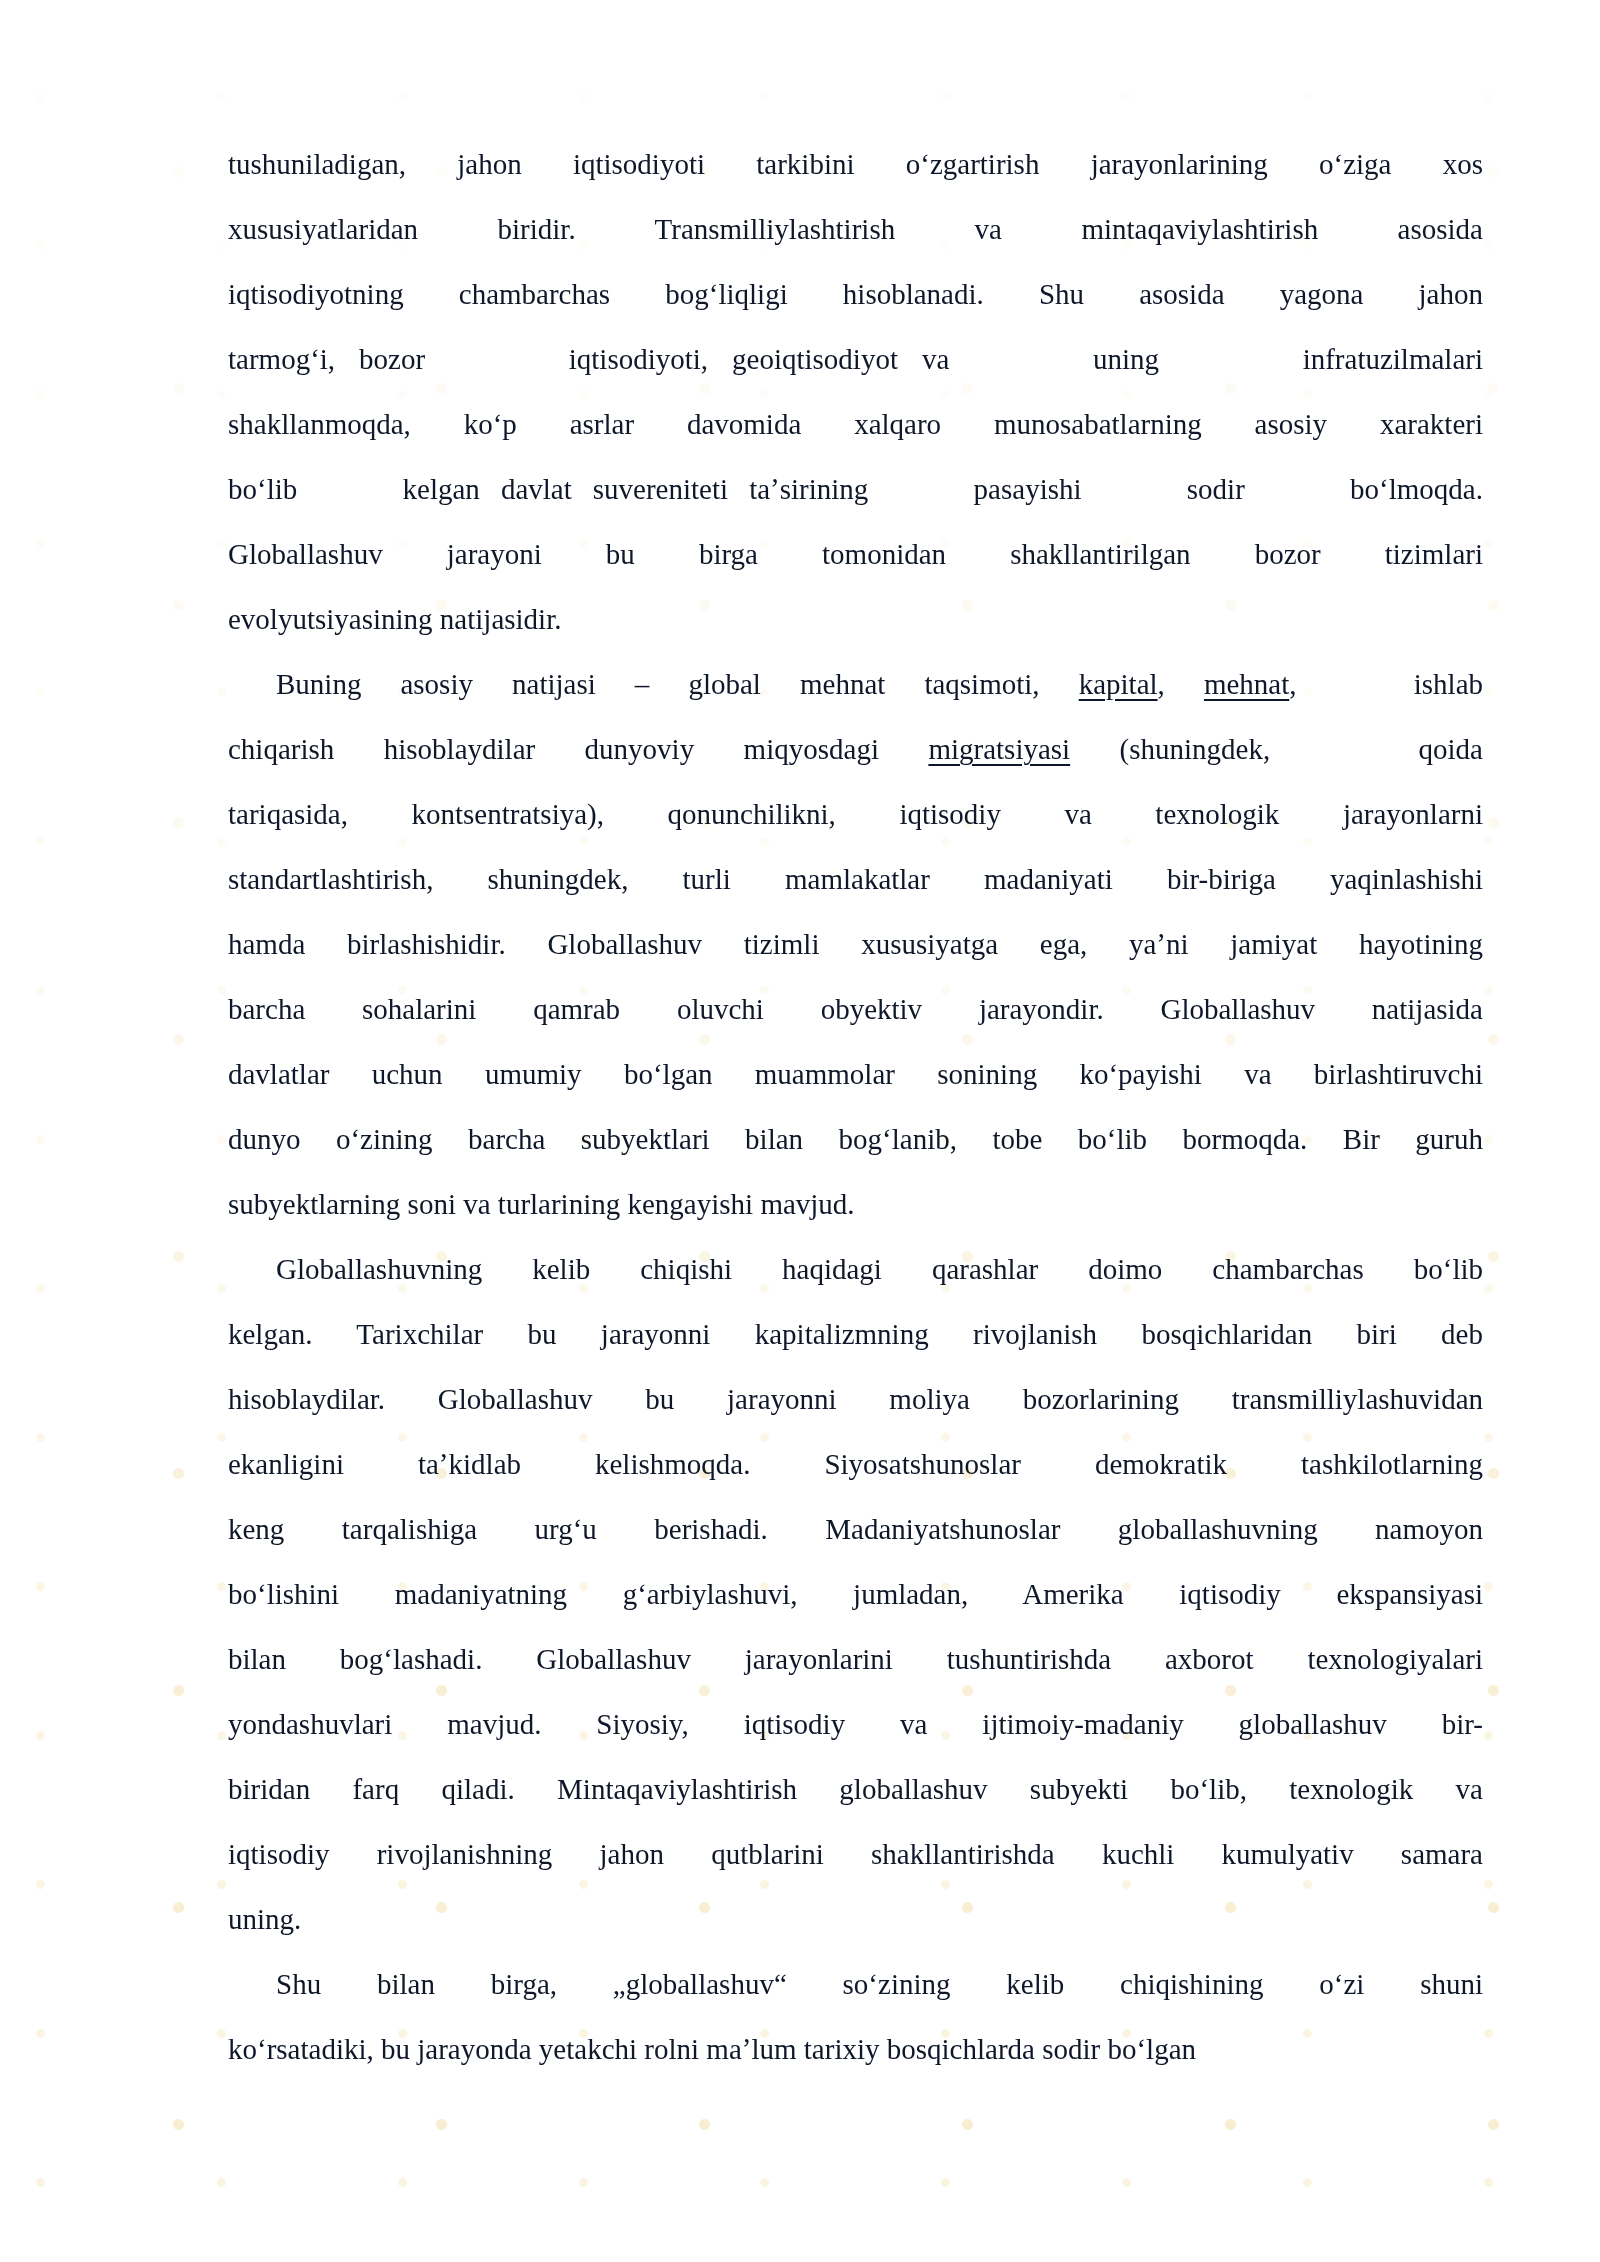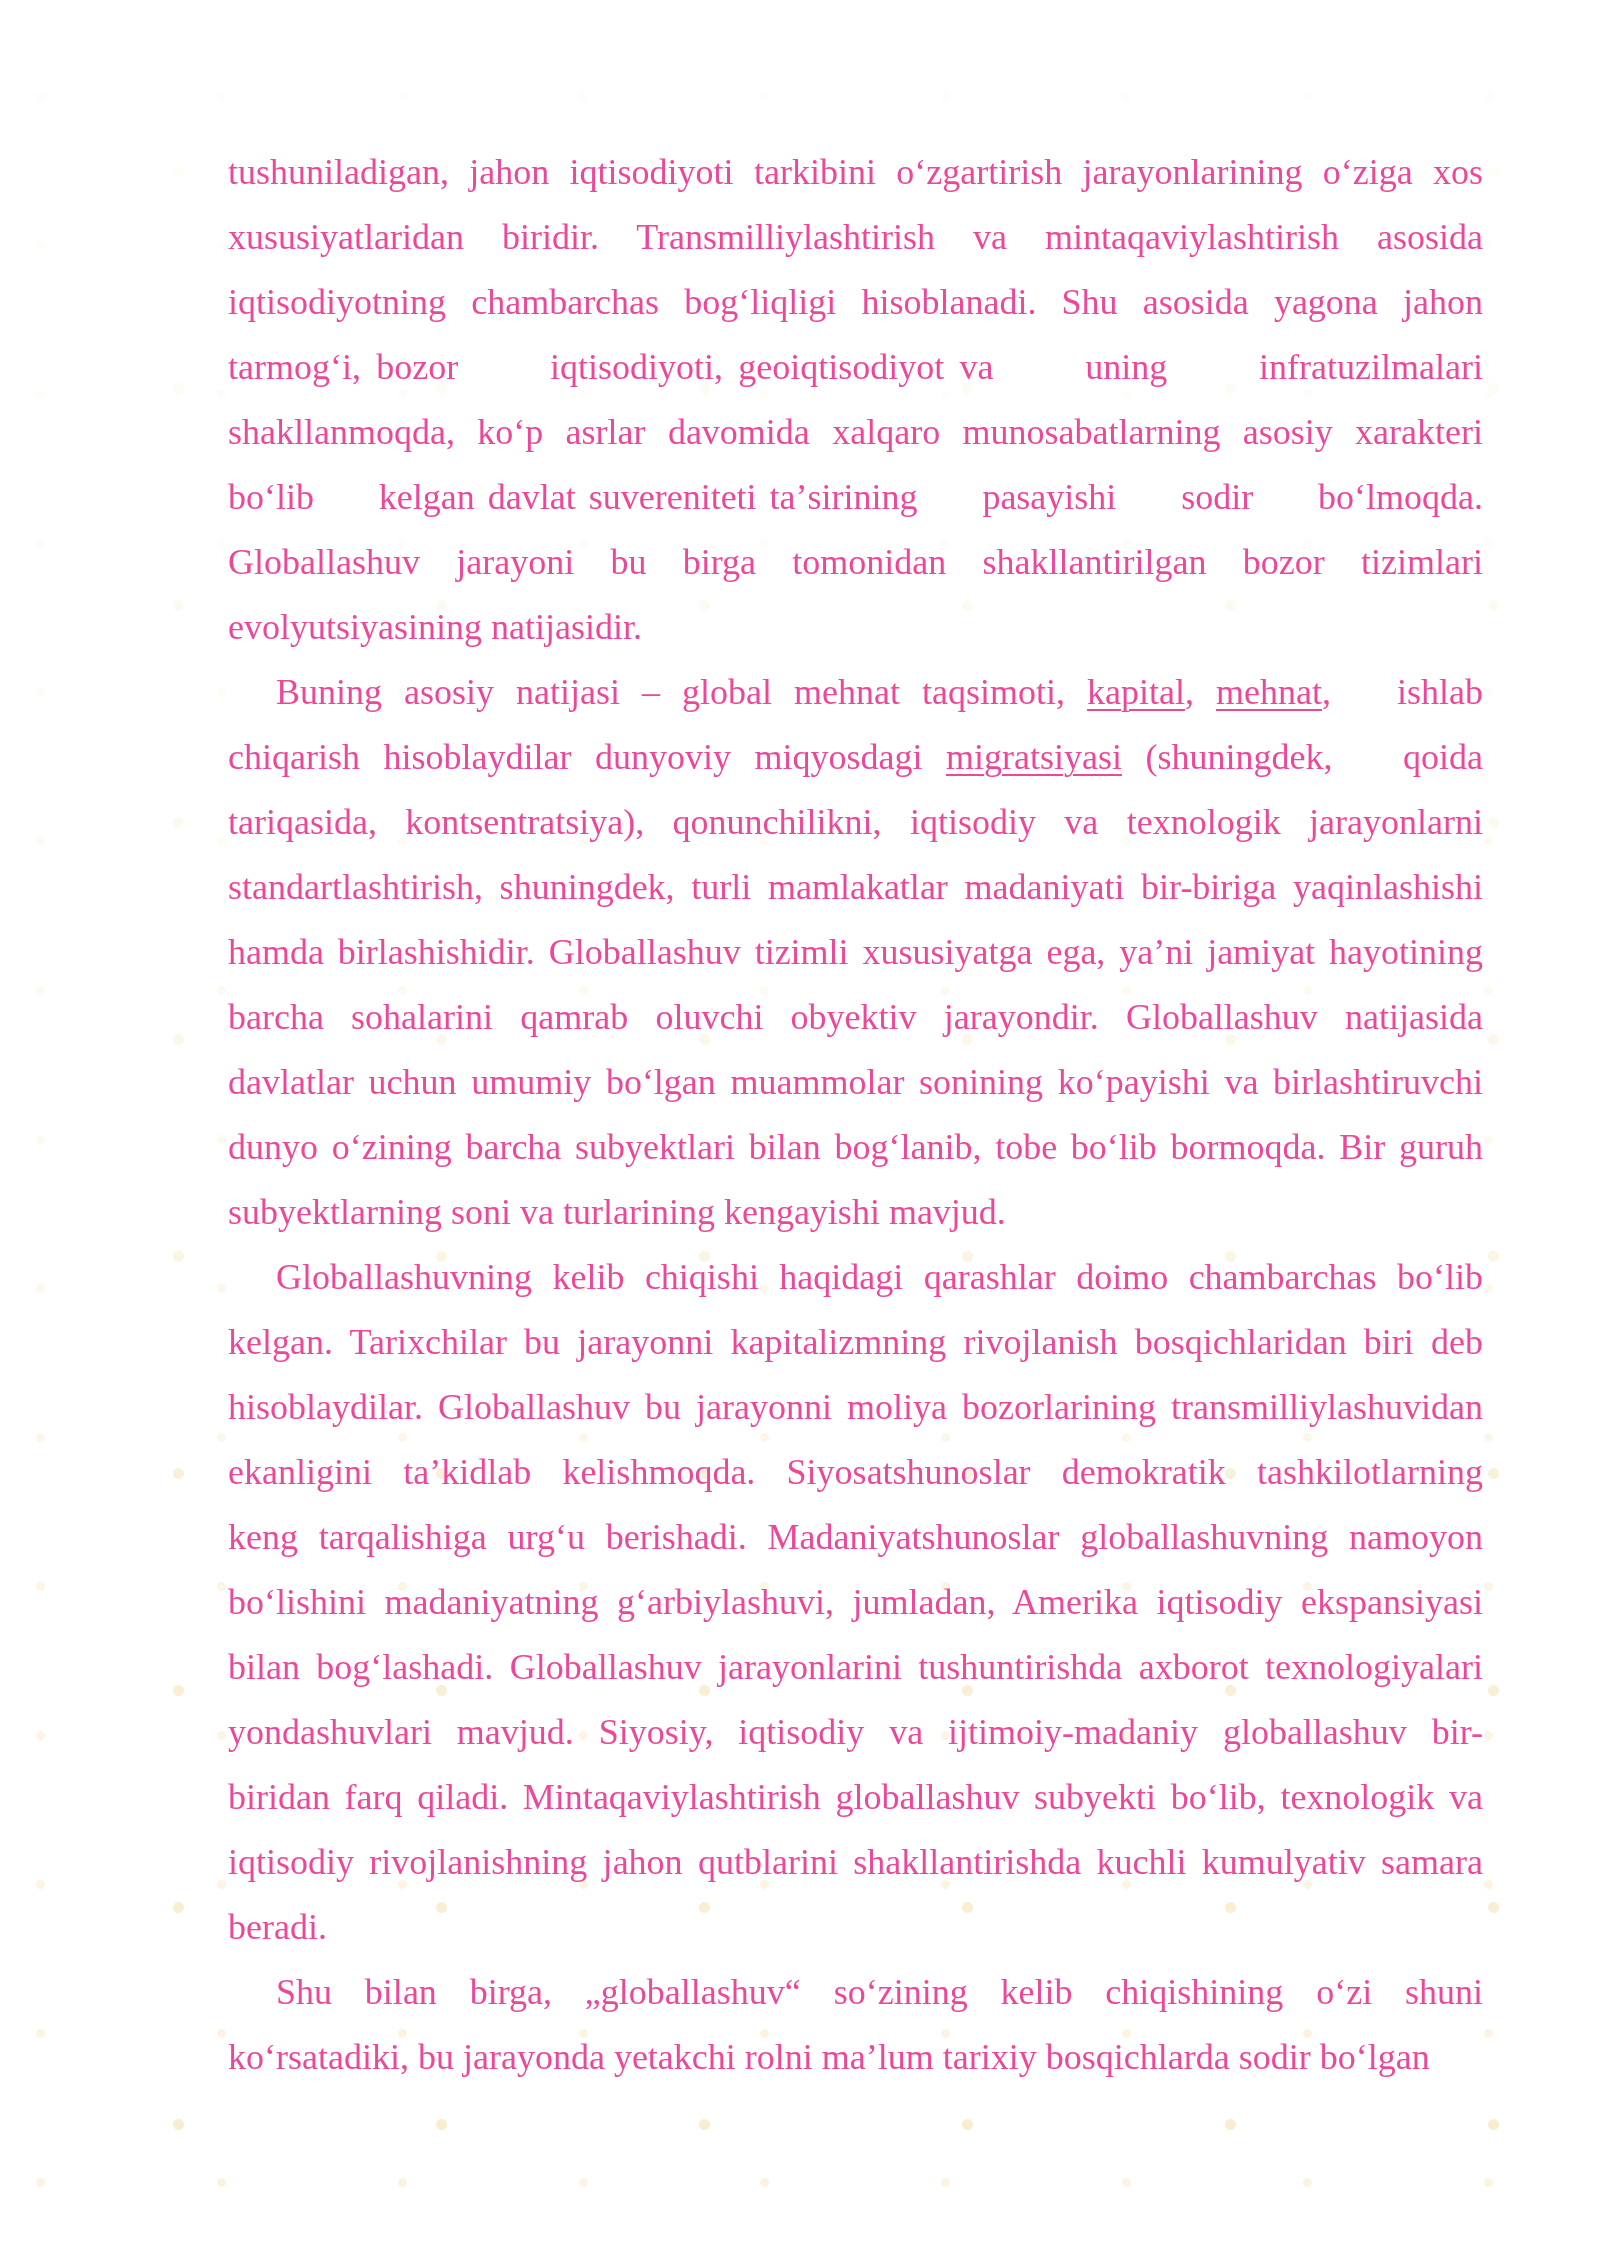--- a/index.html
+++ b/index.html
@@ -20,24 +20,24 @@
       radial-gradient(circle, rgba(246,234,199,0.85) 0 5px, rgba(246,234,199,0) 6px),
       radial-gradient(circle, rgba(249,240,212,0.75) 0 4px, rgba(249,240,212,0) 5px);
     background-size: 263px 217px, 181px 149px;
     background-position: 47px 63px, 131px 22px;
     -webkit-mask-image: linear-gradient(to bottom, rgba(0,0,0,0.10) 0%, rgba(0,0,0,0.35) 40%, rgba(0,0,0,0.85) 72%, #000 100%);
     mask-image: linear-gradient(to bottom, rgba(0,0,0,0.10) 0%, rgba(0,0,0,0.35) 40%, rgba(0,0,0,0.85) 72%, #000 100%);
   }
   .text-block {
     position: absolute;
     left: 228px;
-    top: 140px;
+    top: 132px;
     width: 1255px;
-    color: #ec4899;
-    font-size: 36px;
+    color: #0f172a;
+    font-size: 29px;
     line-height: 65px;
   }
   .line {
     text-align: justify;
     text-align-last: justify;
     white-space: pre-wrap;
   }
   .line.final { text-align-last: left; }
   .line.indent { text-indent: 48px; }
   .line u {
@@ -72,17 +72,17 @@
       <div class="line indent"><span>Globallashuvning kelib chiqishi haqidagi qarashlar doimo chambarchas boʻlib</span></div>
       <div class="line"><span>kelgan. Tarixchilar bu jarayonni kapitalizmning rivojlanish bosqichlaridan biri deb</span></div>
       <div class="line"><span>hisoblaydilar. Globallashuv bu jarayonni moliya bozorlarining transmilliylashuvidan</span></div>
       <div class="line"><span>ekanligini taʼkidlab kelishmoqda. Siyosatshunoslar demokratik tashkilotlarning</span></div>
       <div class="line"><span>keng tarqalishiga urgʻu berishadi. Madaniyatshunoslar globallashuvning namoyon</span></div>
       <div class="line"><span>boʻlishini madaniyatning gʻarbiylashuvi, jumladan, Amerika iqtisodiy ekspansiyasi</span></div>
       <div class="line"><span>bilan bogʻlashadi. Globallashuv jarayonlarini tushuntirishda axborot texnologiyalari</span></div>
       <div class="line"><span>yondashuvlari mavjud. Siyosiy, iqtisodiy va ijtimoiy-madaniy globallashuv bir-</span></div>
       <div class="line"><span>biridan farq qiladi. Mintaqaviylashtirish globallashuv subyekti boʻlib, texnologik va</span></div>
       <div class="line"><span>iqtisodiy rivojlanishning jahon qutblarini shakllantirishda kuchli kumulyativ samara</span></div>
-      <div class="line final"><span>beradi.</span></div>
+      <div class="line final"><span>uning.</span></div>
       <div class="line indent"><span>Shu bilan birga, „globallashuv“ soʻzining kelib chiqishining oʻzi shuni</span></div>
       <div class="line final"><span>koʻrsatadiki, bu jarayonda yetakchi rolni maʼlum tarixiy bosqichlarda sodir boʻlgan</span></div>
     </main>
 </div>
 
 </body></html>

